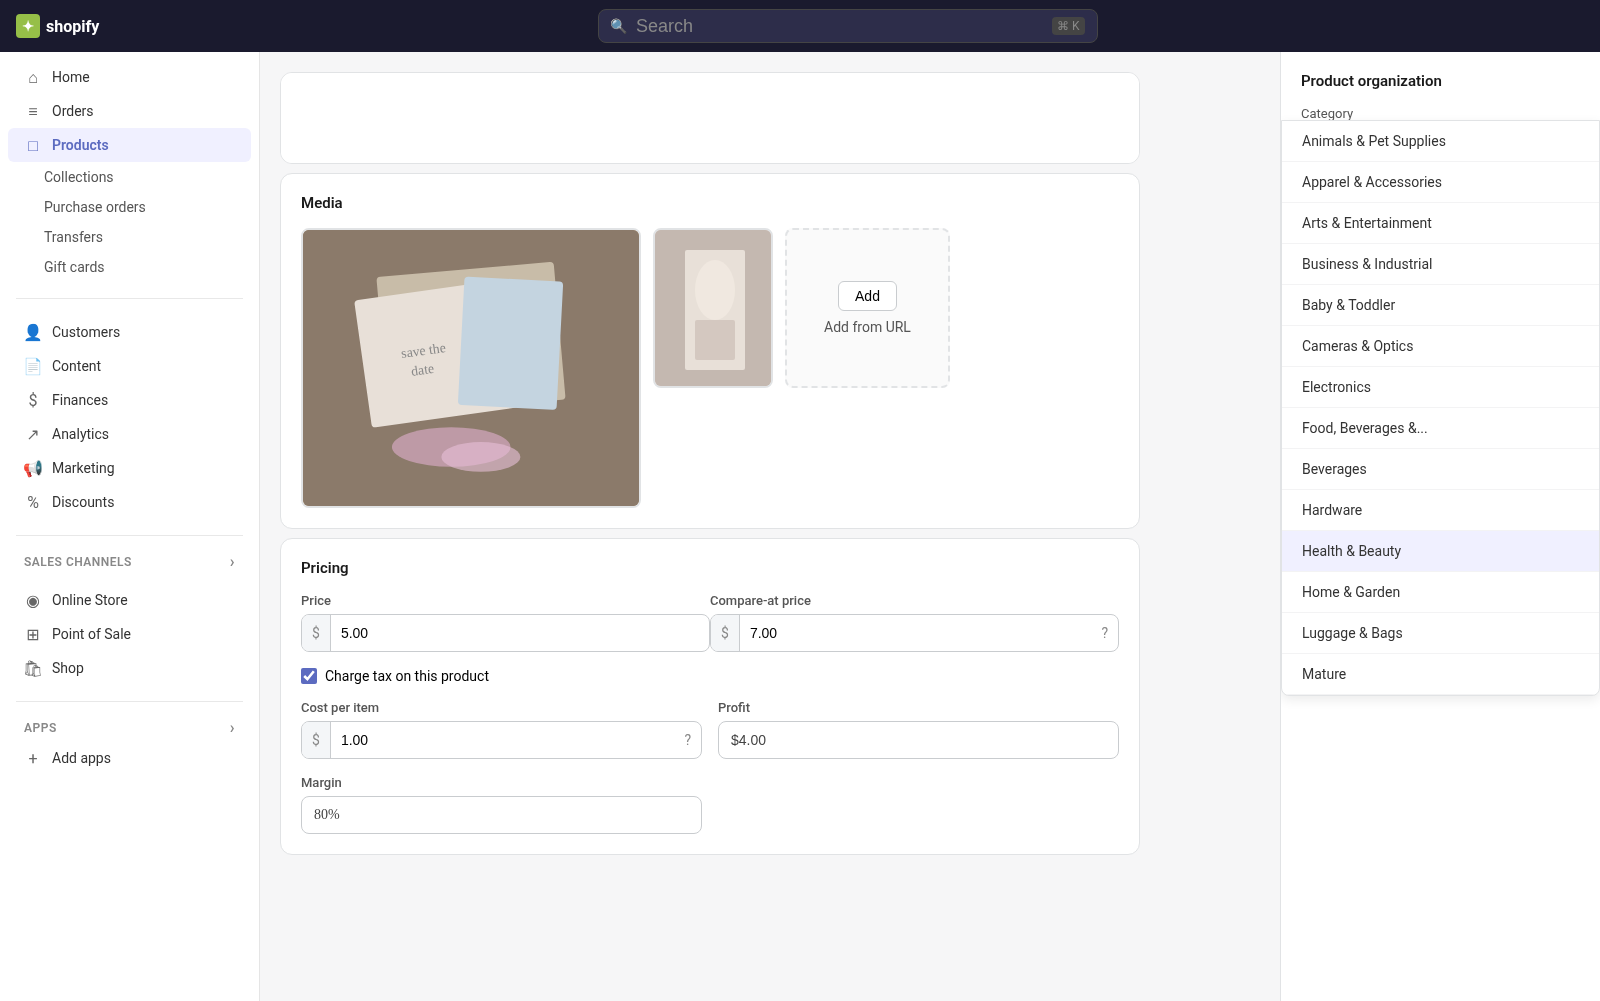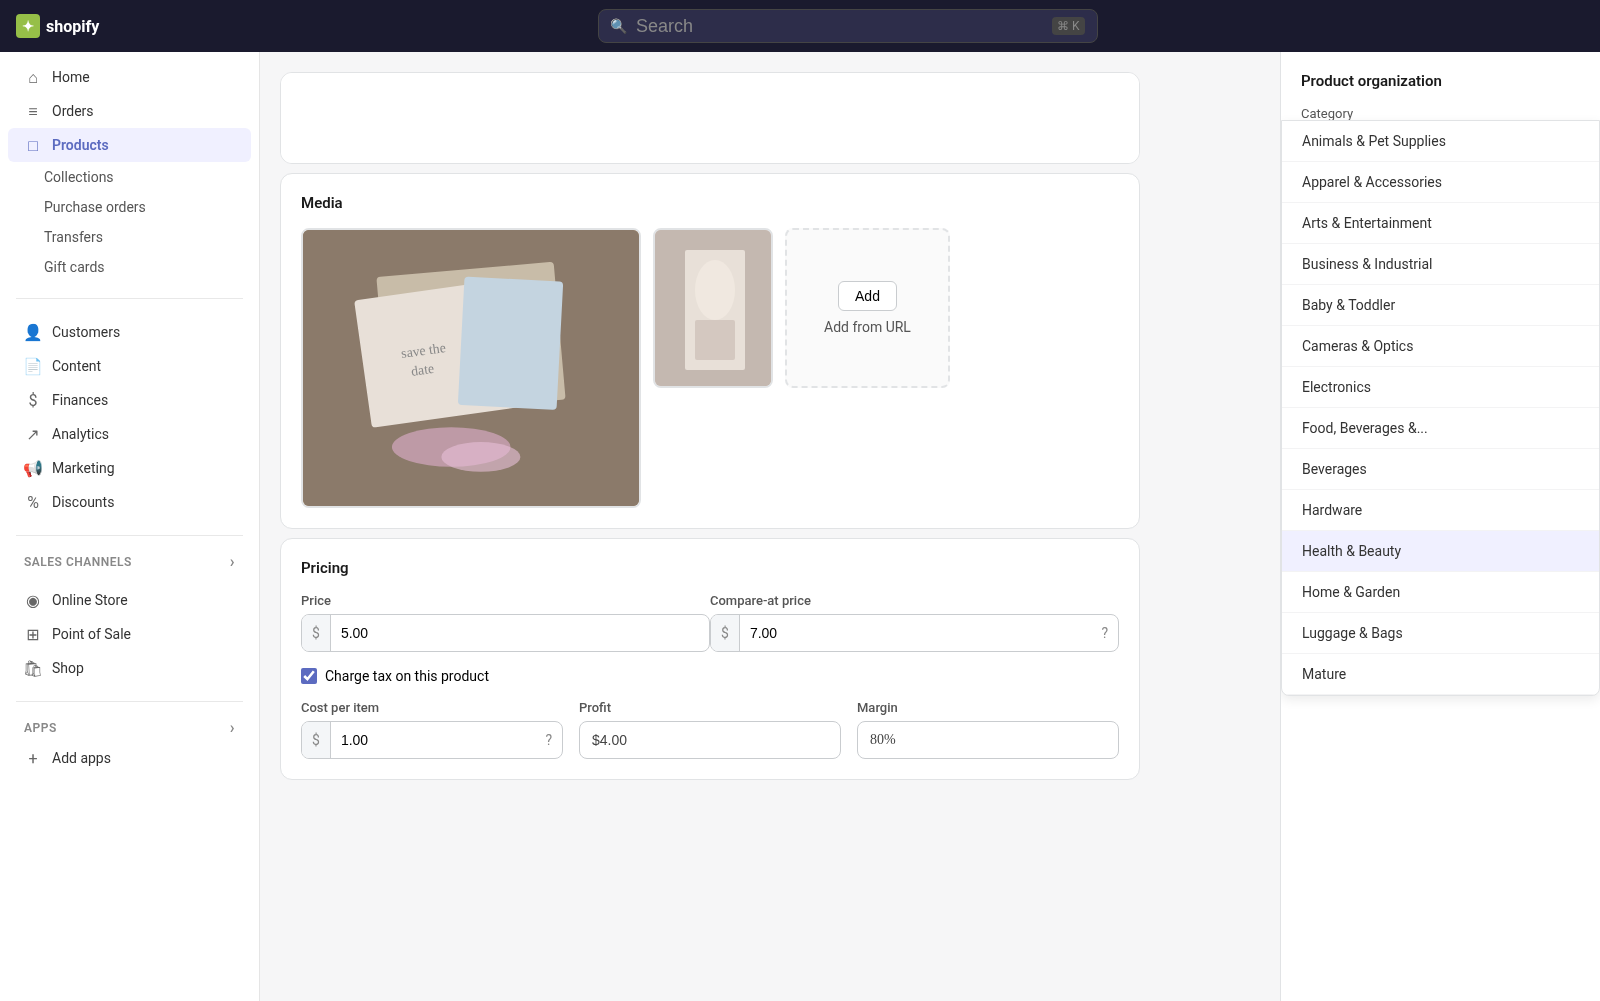--- a/index.html
+++ b/index.html
@@ -72,21 +72,21 @@
     
     .pricing-grid { display: grid; grid-template-columns: 1fr 1fr; margin-bottom: 16px; }
     .form-group { display: flex; flex-direction: column; gap: 6px; }
     .form-label { font-size: 13px; color: #555; font-weight: 500; }
     .input-prefix-wrap { display: flex; align-items: center; border: 1px solid #c9cccf; border-radius: 8px; background: #fff; overflow: hidden; }
     .input-prefix { padding: 0 10px; color: #888; font-size: 14px; background: #f4f6f8; border-right: 1px solid #c9cccf; height: 36px; display: flex; align-items: center; }
     .input-prefix-wrap input { border: none; outline: none; padding: 0 10px; height: 36px; font-size: 14px; flex: 1; background: transparent; }
     .input-suffix { padding: 0 10px; color: #888; cursor: pointer; }
     .checkbox-row { display: flex; align-items: center; gap: 8px; margin-bottom: 16px; }
     .checkbox-row input[type=checkbox] { width: 16px; height: 16px; accent-color: #5c6bc0; }
-    .three-col { display: grid; grid-template-columns: 1fr 1fr 1fr; gap: 16px; }
+    .three-col { display: grid; grid-template-columns: 1fr 1fr; gap: 16px; }
 
     
     .right-panel {
       width: 320px; background: #fff; border-left: 1px solid #e1e3e5;
       height: 100vh; overflow-y: auto; padding-top: 52px; flex-shrink: 0; position: relative;
     }
     .right-panel-inner { padding: 20px; }
     .panel-title { font-size: 15px; font-weight: 600; color: #1a1a1a; margin-bottom: 16px; }
     .panel-label { font-size: 13px; color: #555; margin-bottom: 6px; margin-top: 16px; }
     .category-input { width: 100%; border: 2px solid #5c6bc0; border-radius: 8px; padding: 8px 10px; font-size: 14px; outline: none; }

